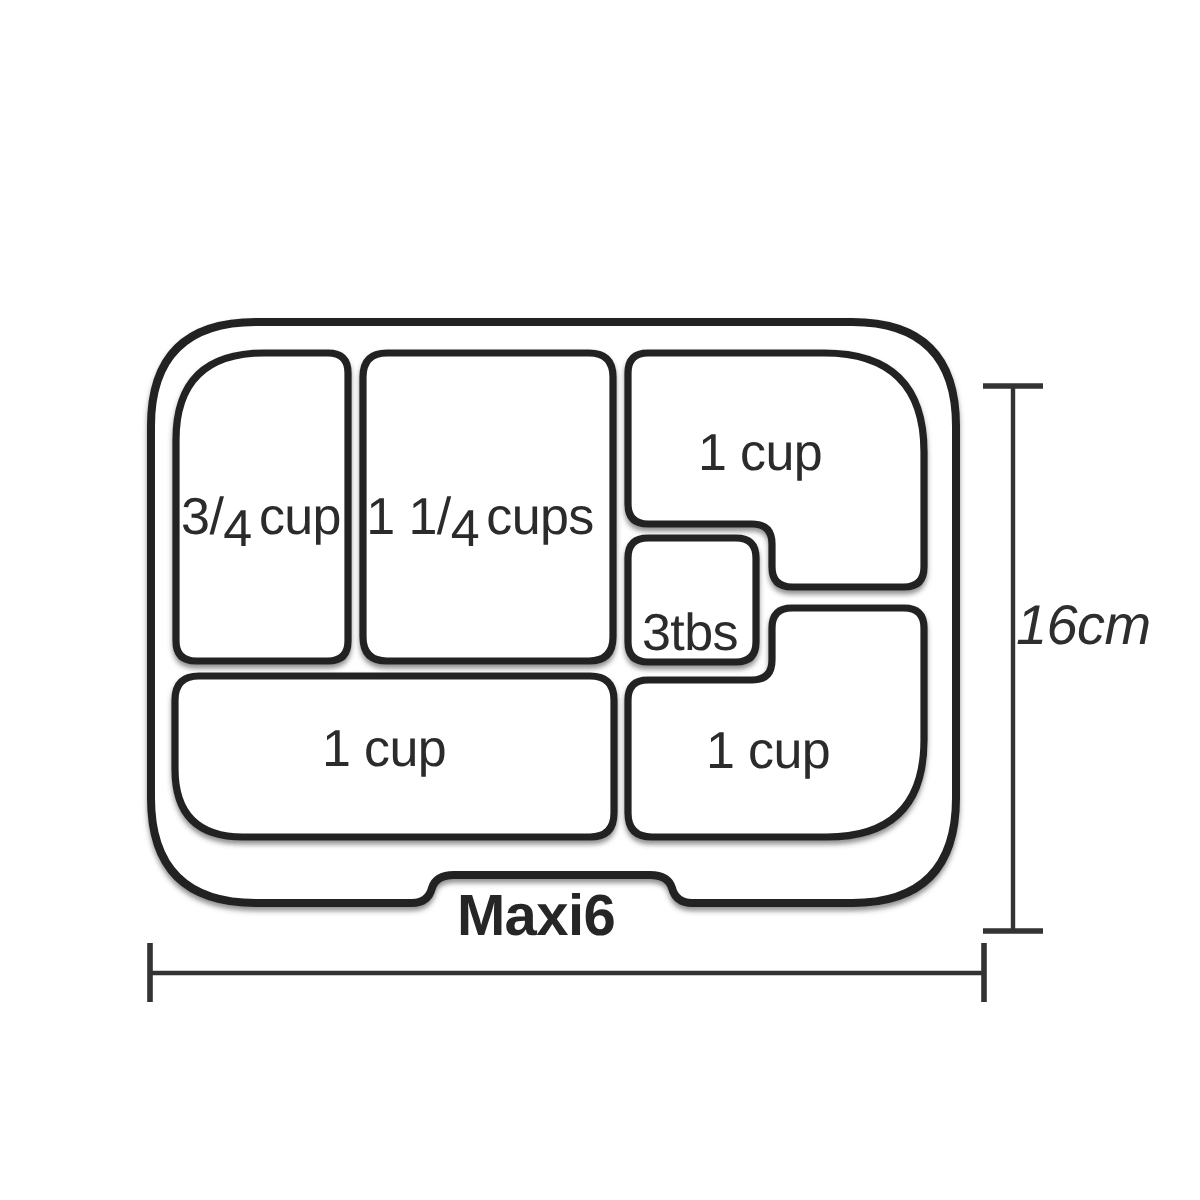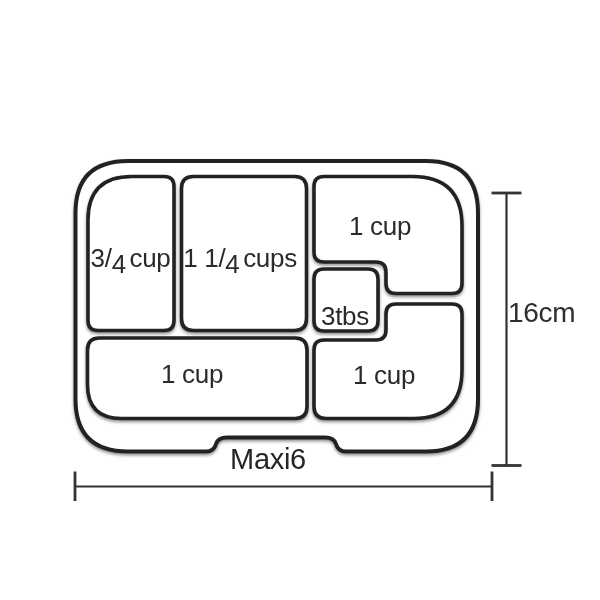--- a/index.html
+++ b/index.html
@@ -32,24 +32,26 @@
   .lbl .den {
     display: inline-block;
     transform: translateY(0.24em);
   }
   .lbl .unit {
     margin-left: 0.14em;
   }
   .brand {
     font-size: 29px;
     color: #262626;
+    font-weight: bold;
   }
   .dim {
     font-size: 28px;
     color: #2e2e2e;
+    font-style: italic;
   }
   .dim-height {
     transform: translate(0, -50%);
   }
 </style>
 </head>
 <body>
 
 <div class="canvas">
 

